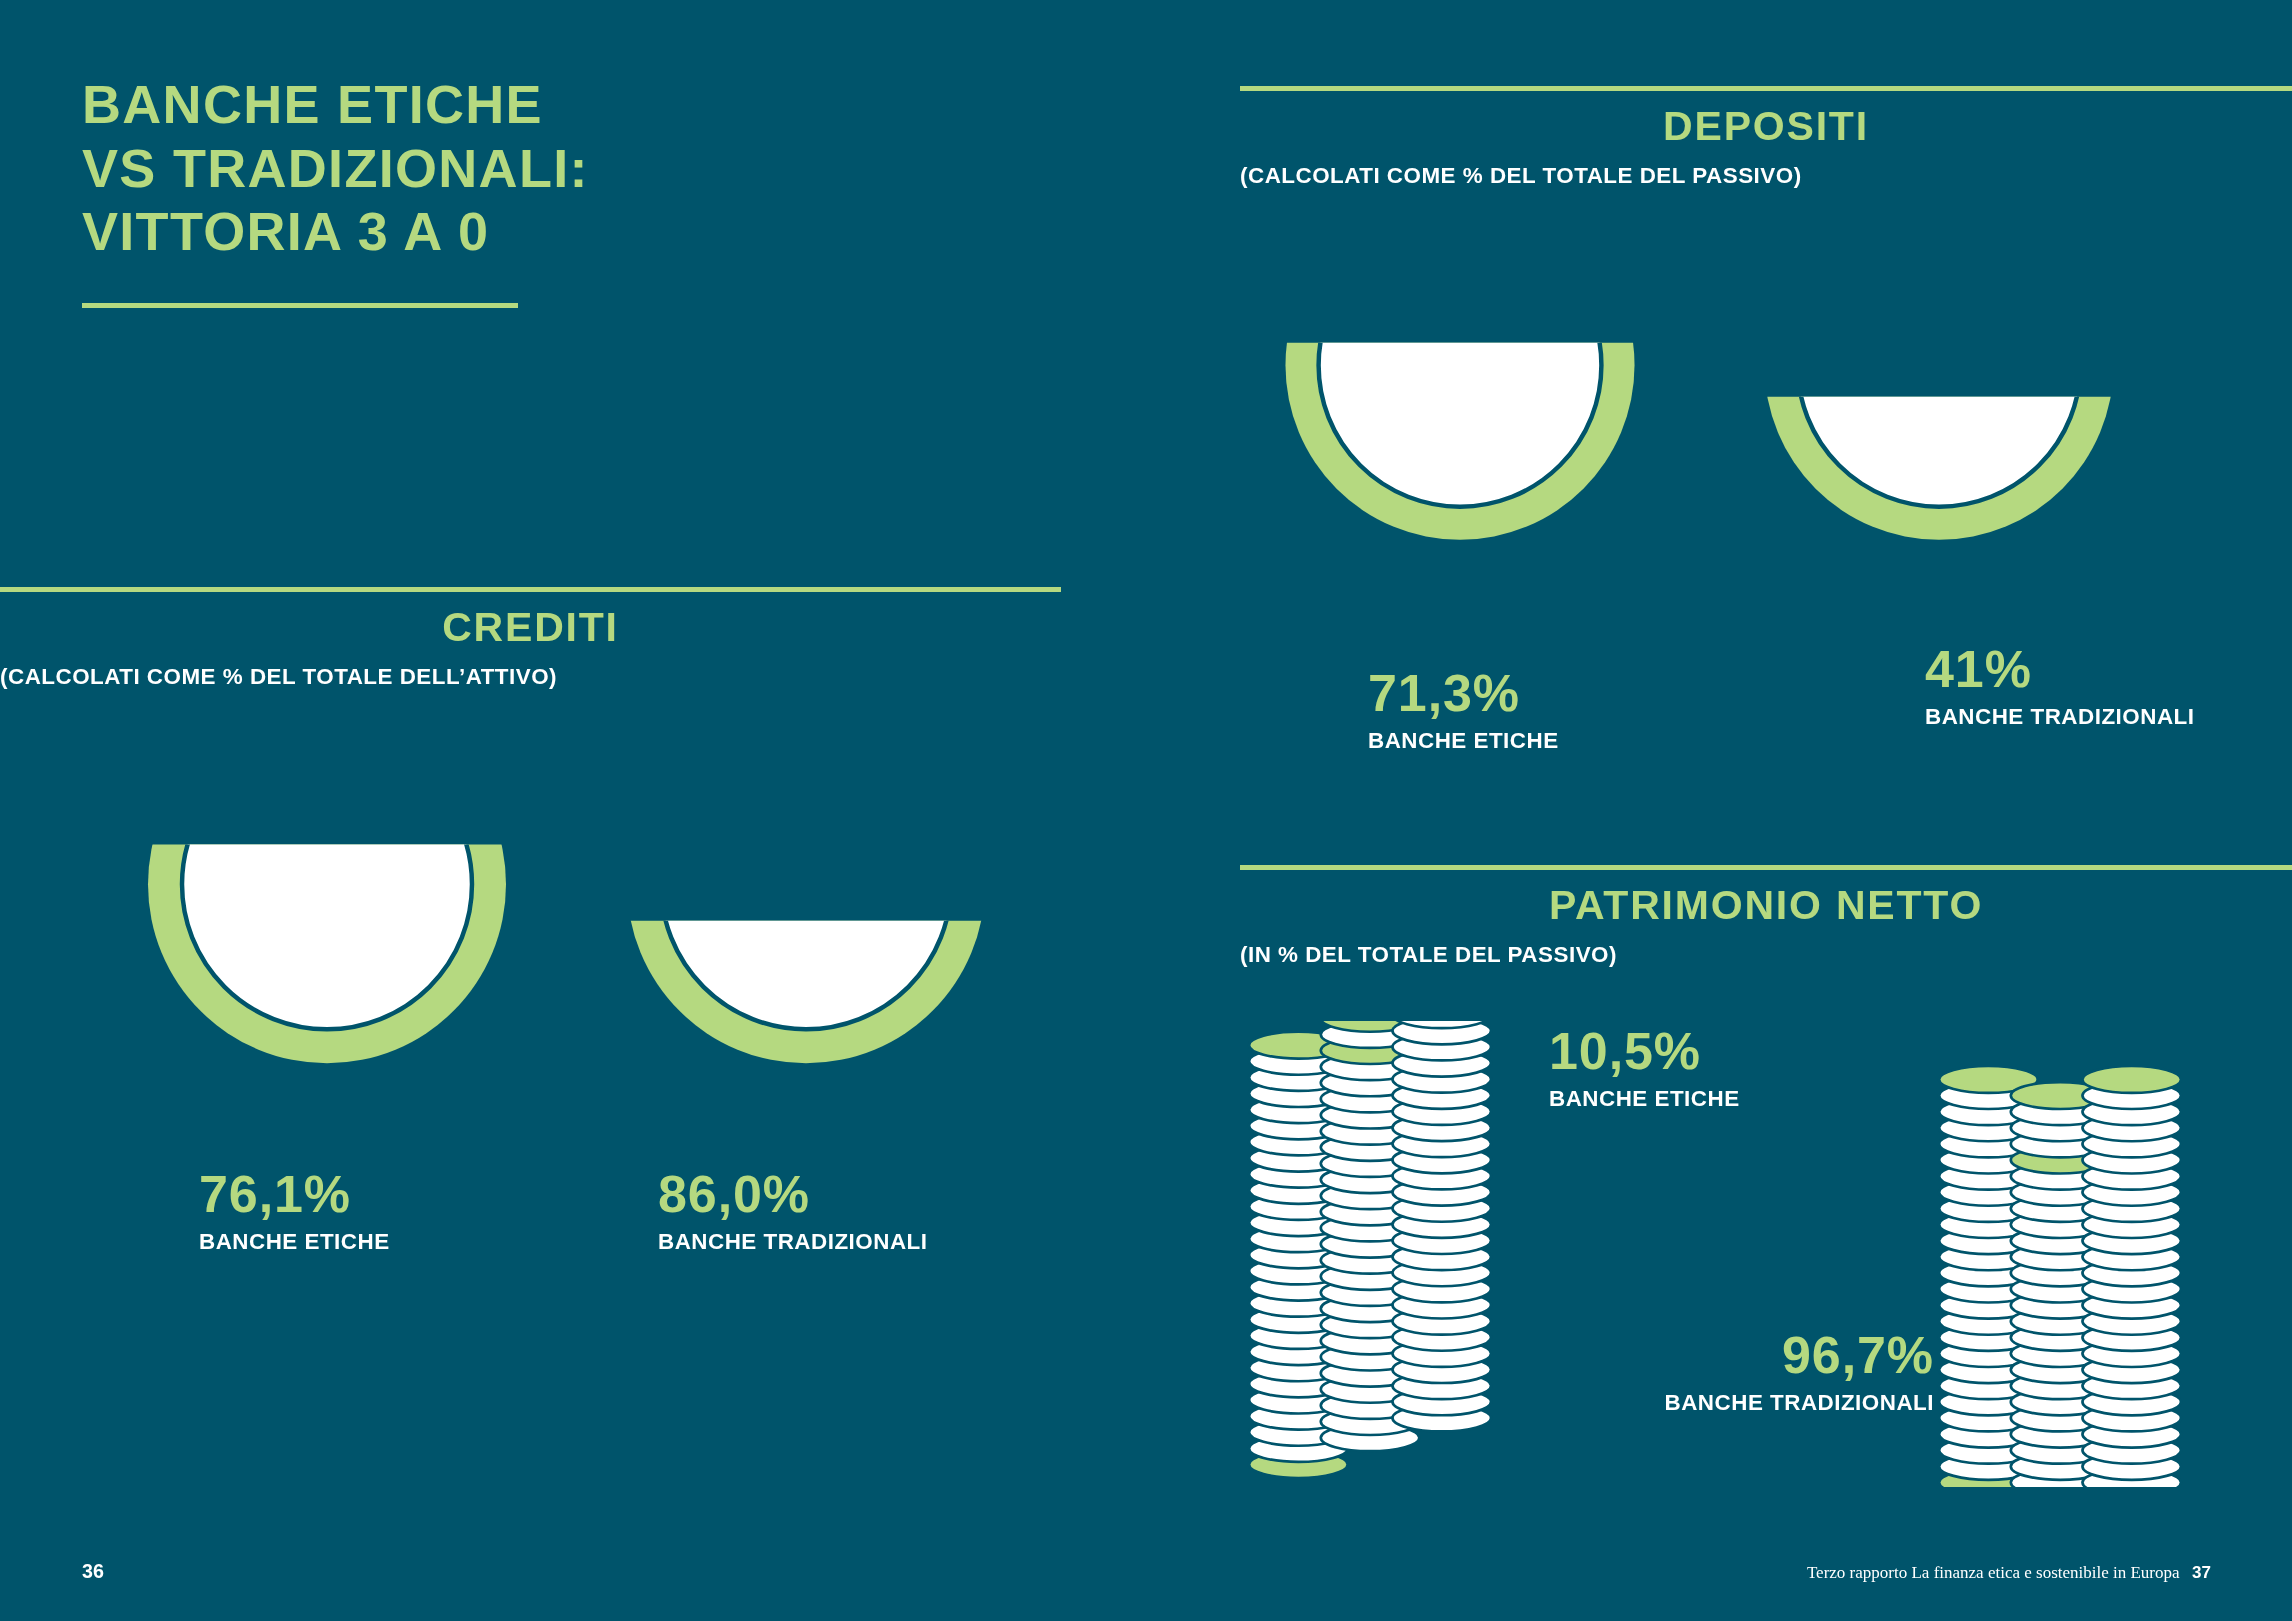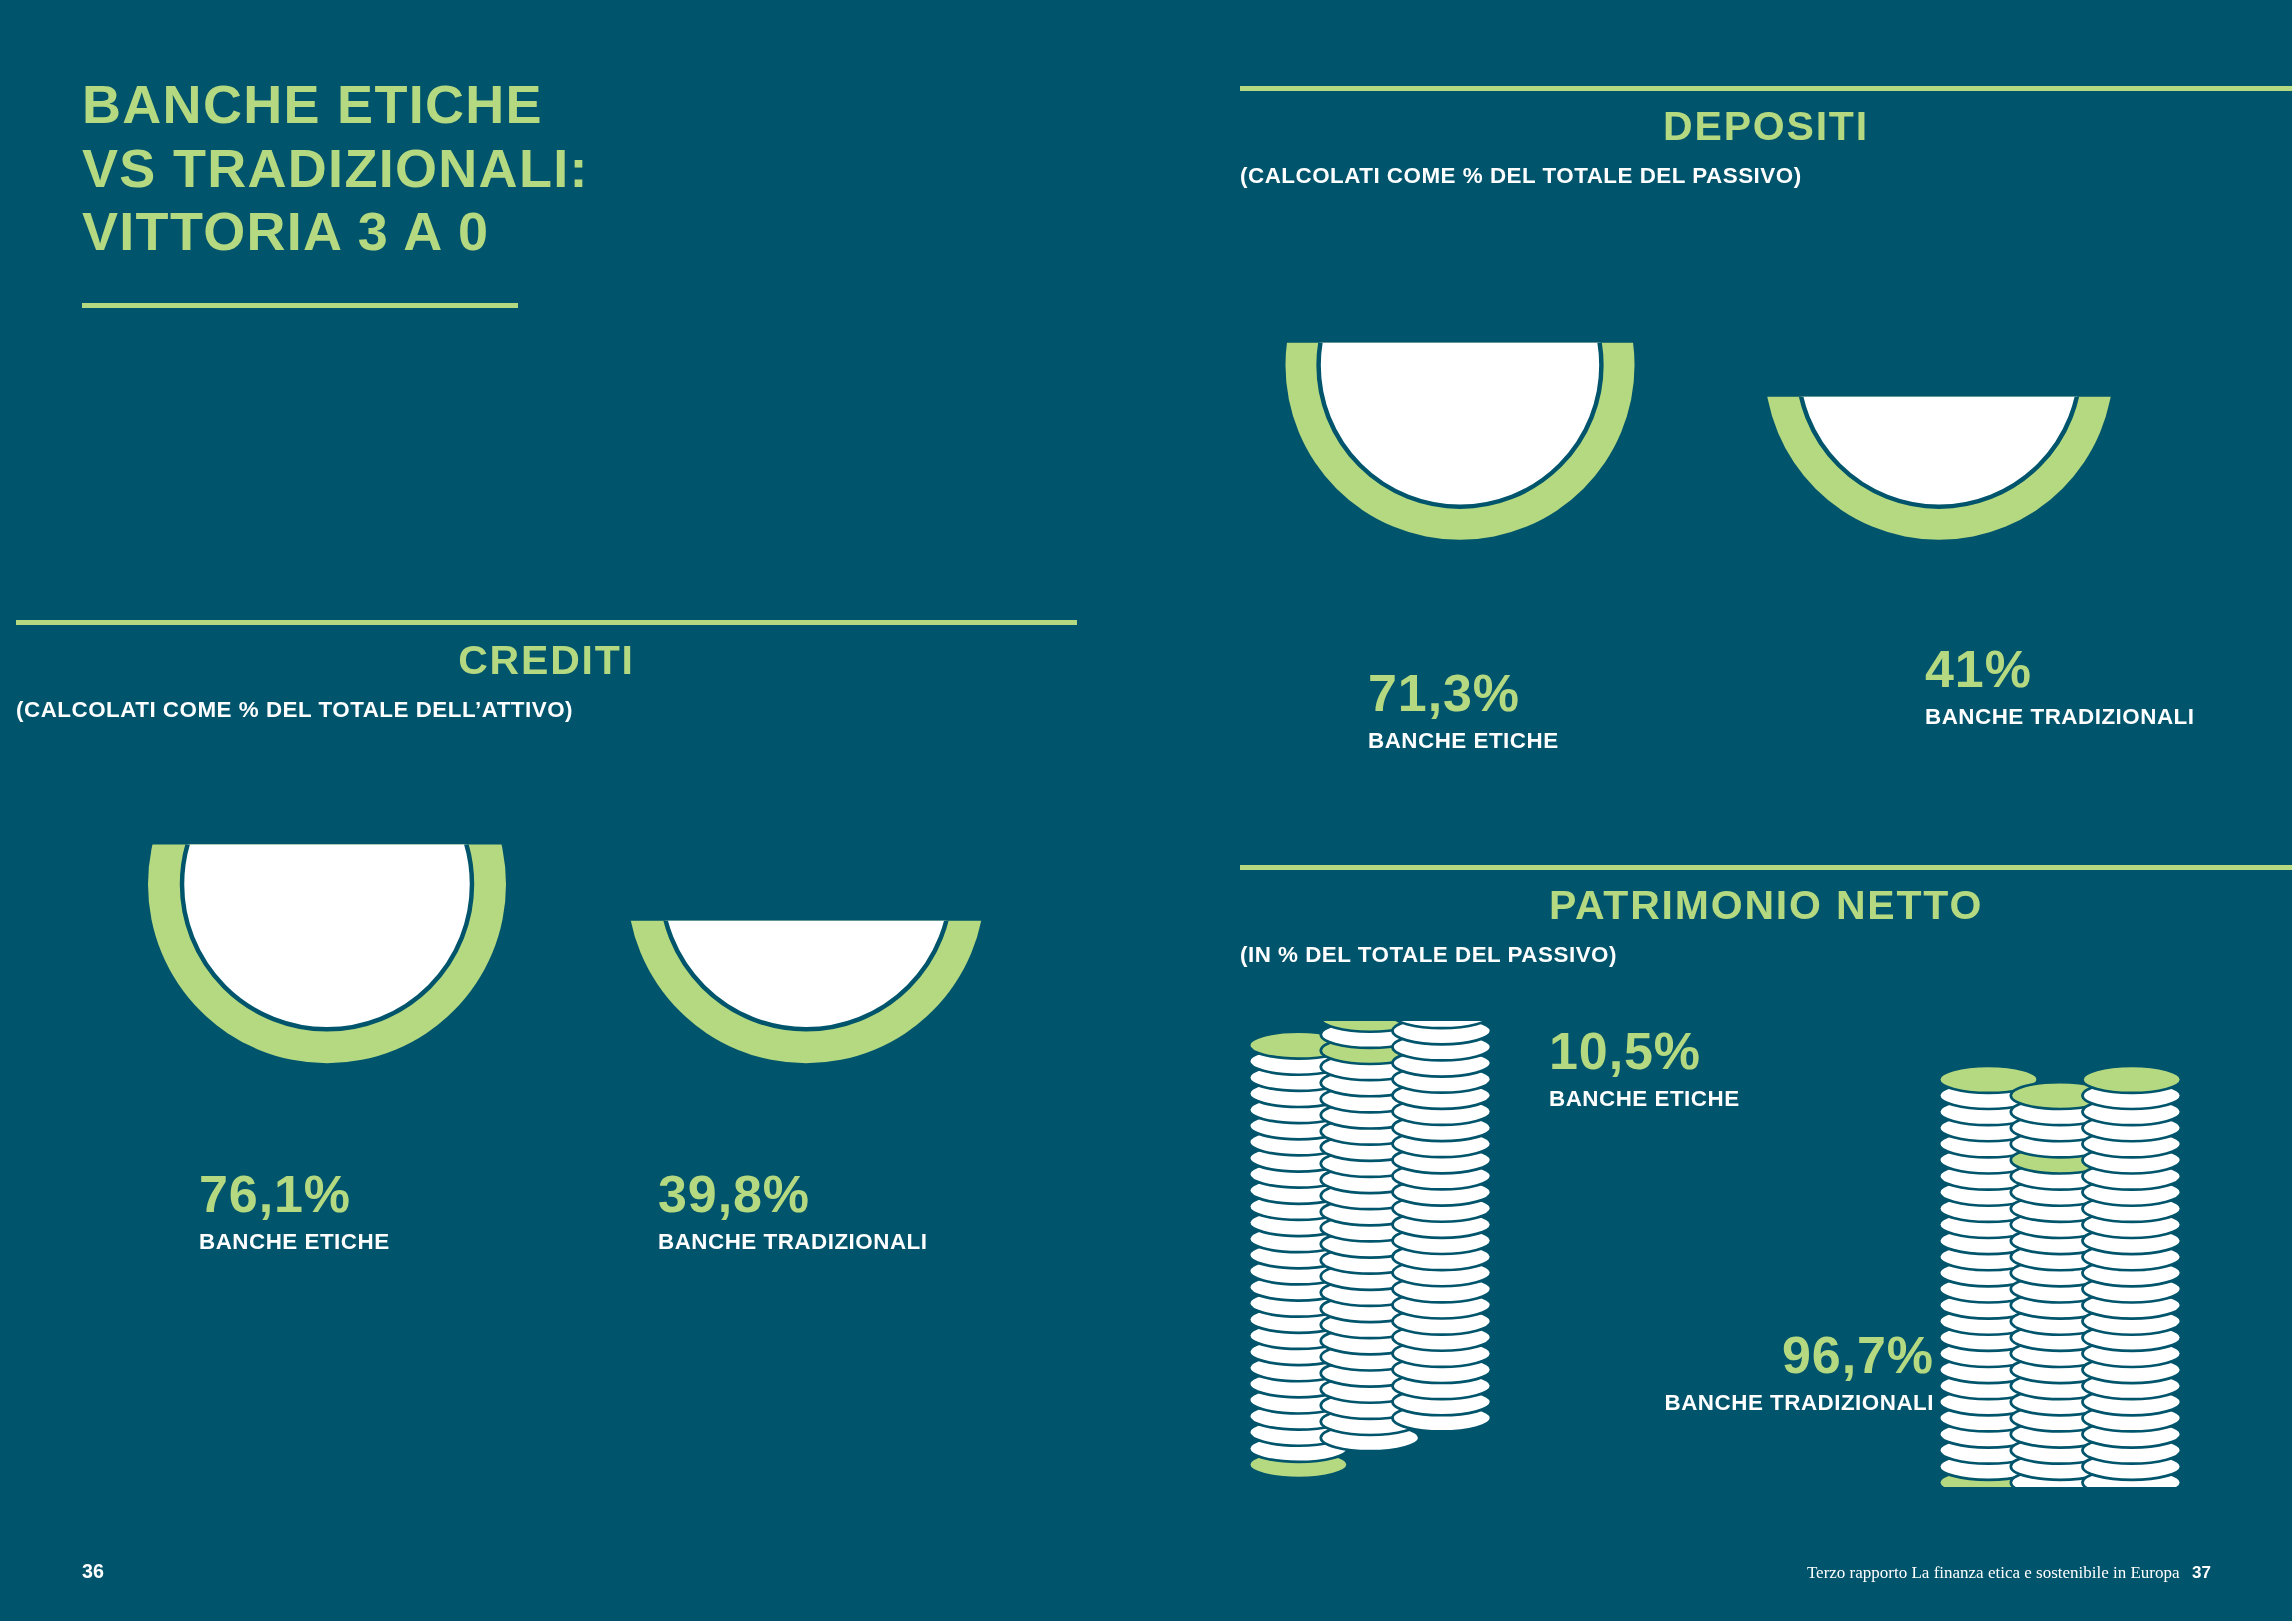--- a/index.html
+++ b/index.html
@@ -129,21 +129,21 @@
 
 <div class="page">
 
   <div class="title-block">
     <div class="line">BANCHE ETICHE</div>
     <div class="line">VS TRADIZIONALI:</div>
     <div class="line">VITTORIA 3 A 0</div>
   </div>
   <div class="title-rule"></div>
 
-  <div class="section-head" style="left:0px; top:620px; width:1061px;margin-left:16px;">
+  <div class="section-head" style="left:0px; top:587px; width:1061px;">
     <div class="head-rule"></div>
     <div class="head-title">CREDITI</div>
     <div class="head-sub">(CALCOLATI COME % DEL TOTALE DELL’ATTIVO)</div>
   </div>
 
   <div class="fig" style="left:94px; top:759px;">
     <svg width="466" height="358" viewBox="0 0 520 400">
       <defs>
         <clipPath id="clipCrediti1">
           <rect x="0" y="95.6" width="520" height="304.4"></rect>
@@ -165,21 +165,21 @@
       <defs>
         <clipPath id="clipCrediti2">
           <rect x="0" y="180.8" width="520" height="219.2"></rect>
         </clipPath>
       </defs>
       <circle cx="260" cy="140" r="200" fill="#b5d980" clip-path="url(#clipCrediti2)"></circle>
       <circle cx="260" cy="140" r="162" fill="#ffffff" stroke="#00546b" stroke-width="5" clip-path="url(#clipCrediti2)"></circle>
     </svg>
   </div>
   <div class="label-block" style="left:658px; top:1164px;">
-    <div class="value">39,8%</div>
+    <div class="value">86,0%</div>
     <div class="value-sub">BANCHE TRADIZIONALI</div>
   </div>
 
   <div class="section-head" style="left:1240px; top:86px; width:1052px;">
     <div class="head-rule"></div>
     <div class="head-title">DEPOSITI</div>
     <div class="head-sub">(CALCOLATI COME % DEL TOTALE DEL PASSIVO)</div>
   </div>
 
   <div class="fig" style="left:1227px; top:240px;">

